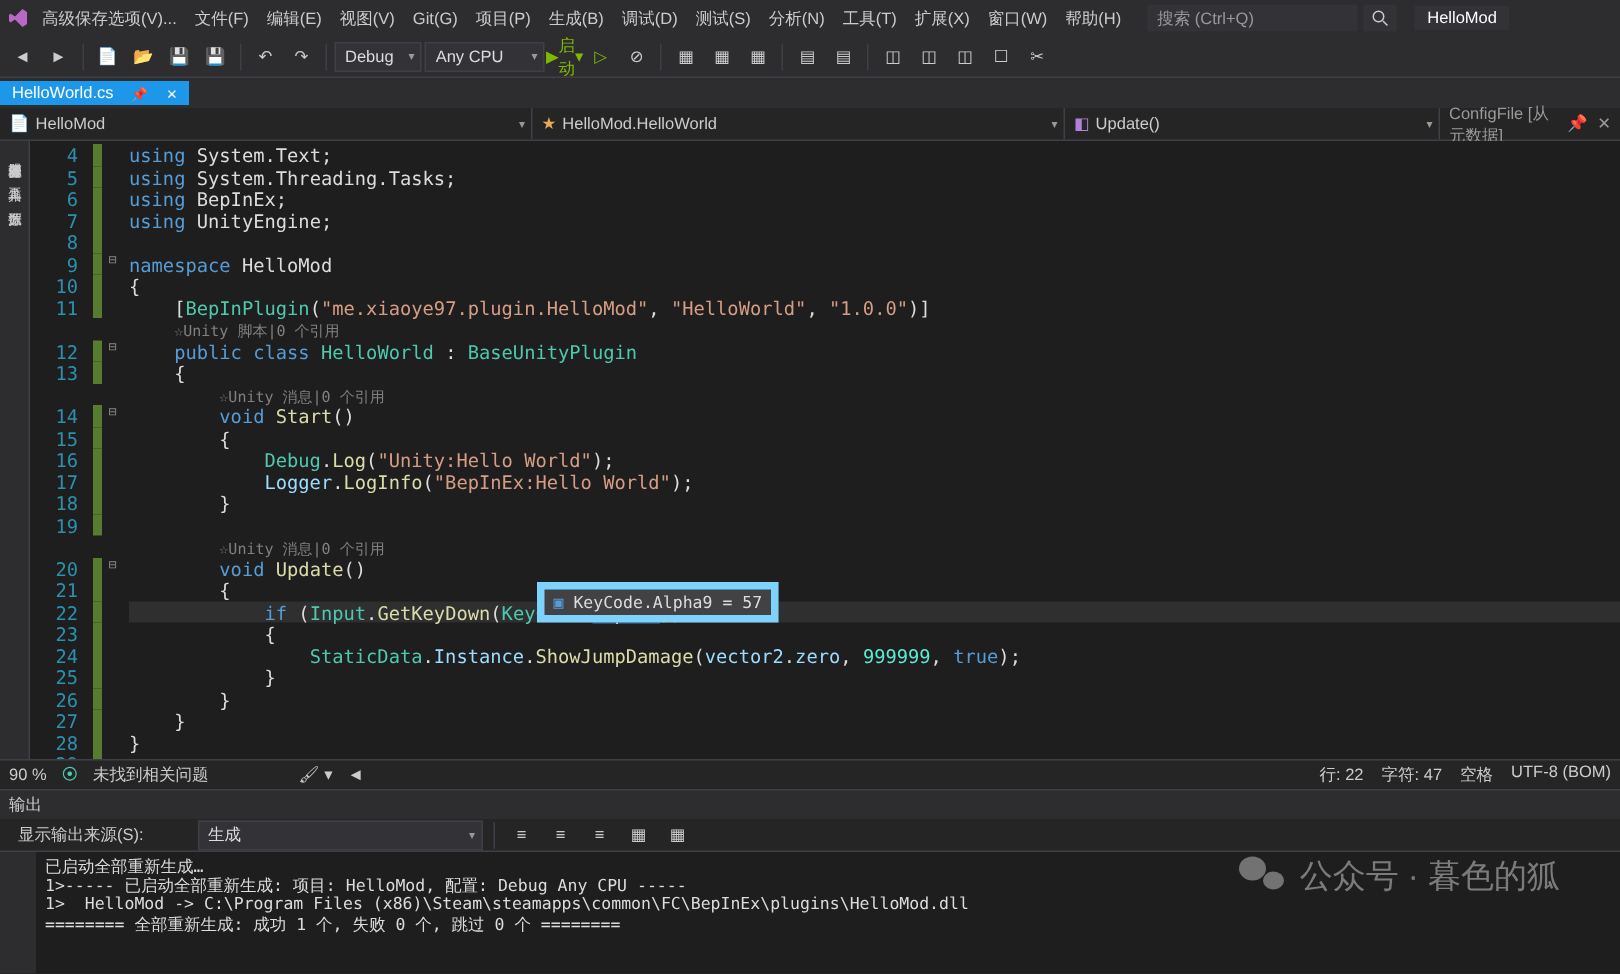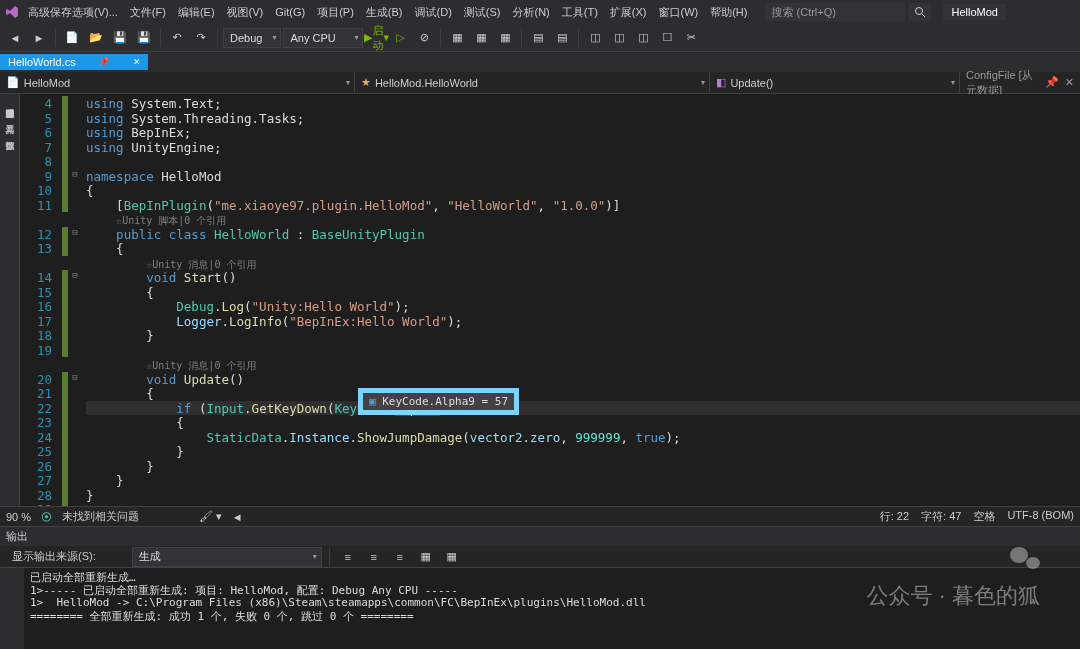--- a/index.html
+++ b/index.html
@@ -10,21 +10,21 @@
 .search-box { display: flex; align-items: center; margin-left: 10px; background: #333337; width: 140px; height: 18px; padding: 0 6px; color: #999; }
 .search-btn { width: 22px; height: 18px; background: #333337; margin-left: 2px; display: flex; align-items: center; justify-content: center; }
 .solution-name { margin-left: 10px; background: #333337; padding: 2px 8px; color: #fff; }
 .toolbar { display: flex; align-items: center; background: #2d2d30; height: 28px; padding: 0 4px; gap: 2px; border-bottom: 1px solid #3f3f46; }
 .tbtn { width: 22px; height: 22px; display: flex; align-items: center; justify-content: center; color: #ccc; cursor: pointer; }
 .tsep { width: 1px; height: 18px; background: #3f3f46; margin: 0 3px; }
 .dropdown { background: #333337; border: 1px solid #3f3f46; height: 20px; padding: 0 18px 0 6px; color: #dcdcdc; display: flex; align-items: center; cursor: pointer; position: relative; }
 .dropdown::after { content: "▾"; position: absolute; right: 4px; font-size: 8px; color: #999; }
 .play { color: #7fba00; }
 .tabbar { display: flex; background: #2d2d30; height: 20px; align-items: center; }
-.tab { background: #1c97ea; color: #fff; padding: 2px 8px; display: flex; align-items: center; gap: 23px; }
+.tab { background: #1c97ea; color: #fff; padding: 2px 8px; display: flex; align-items: flex-end; gap: 12px; }
 .tab-pin, .tab-close { cursor: pointer; font-size: 9px; }
 .navbar { display: flex; background: #252526; height: 22px; border-bottom: 1px solid #3f3f46; }
 .nav-cell { display: flex; align-items: center; padding: 0 6px; border-right: 1px solid #3f3f46; cursor: pointer; color: #ccc; gap: 4px; position: relative; }
 .nav-cell::after { content: "▾"; position: absolute; right: 4px; font-size: 8px; color: #999; }
 .nav-cell.w1 { flex: 0 0 355px; }
 .nav-cell.w2 { flex: 0 0 355px; }
 .nav-cell.w3 { flex: 1; }
 .nav-extra { flex: 0 0 120px; display: flex; align-items: center; padding: 0 6px; gap: 6px; color: #999; }
 .main { display: flex; height: 412px; }
 .leftgutter { width: 20px; background: #2d2d30; border-right: 1px solid #3f3f46; display: flex; flex-direction: column; align-items: center; gap: 16px; padding-top: 8px; }
@@ -48,21 +48,21 @@
 .sel { background: #264f78; }
 .meta { color: #808080; font-size: 10px; }
 .tooltip { position: absolute; left: 358px; top: 388px; background: #424245; border: 5px solid #7dd3fc; padding: 2px 6px; font-family: Consolas, monospace; font-size: 11px; color: #ddd; z-index: 10; }
 .edstatus { display: flex; align-items: center; background: #252526; height: 20px; padding: 0 6px; gap: 10px; color: #ccc; border-top: 1px solid #3f3f46; }
 .edstatus .right { margin-left: auto; display: flex; gap: 12px; }
 .outhead { background: #2d2d30; height: 20px; display: flex; align-items: center; padding: 0 6px; color: #ccc; border-top: 1px solid #3f3f46; }
 .outtool { background: #252526; height: 22px; display: flex; align-items: center; padding: 0 12px; gap: 4px; color: #ccc; border-bottom: 1px solid #3f3f46; }
 .outtool .dropdown { width: 190px; margin-left: 32px; }
 .output { background: #1e1e1e; flex: 1; padding: 2px 6px; font-family: Consolas, monospace; font-size: 11px; color: #dcdcdc; white-space: pre; overflow: hidden; }
 .output .line { height: 13px; }
-.watermark { position: absolute; right: 40px; bottom: 38px; color: rgba(200,200,200,0.55); font-size: 22px; display: flex; align-items: flex-end; gap: 10px; flex-direction: column; }
+.watermark { position: absolute; right: 40px; bottom: 50px; color: rgba(200,200,200,0.55); font-size: 22px; display: flex; align-items: flex-start; gap: 10px; }
 .wechat-ic { width: 30px; height: 26px; position: relative; opacity: 0.55; }
 .wechat-ic::before, .wechat-ic::after { content: ""; position: absolute; border-radius: 50%; background: rgba(200,200,200,0.9); }
 .wechat-ic::before { width: 18px; height: 16px; left: 0; top: 2px; }
 .wechat-ic::after { width: 14px; height: 12px; right: 0; bottom: 2px; }
 .col { display: flex; flex-direction: column; height: 100%; }
 .flex1 { flex: 1; display: flex; flex-direction: column; min-height: 0; padding-left: 24px; }
 </style>
 </head>
 <body>
 

